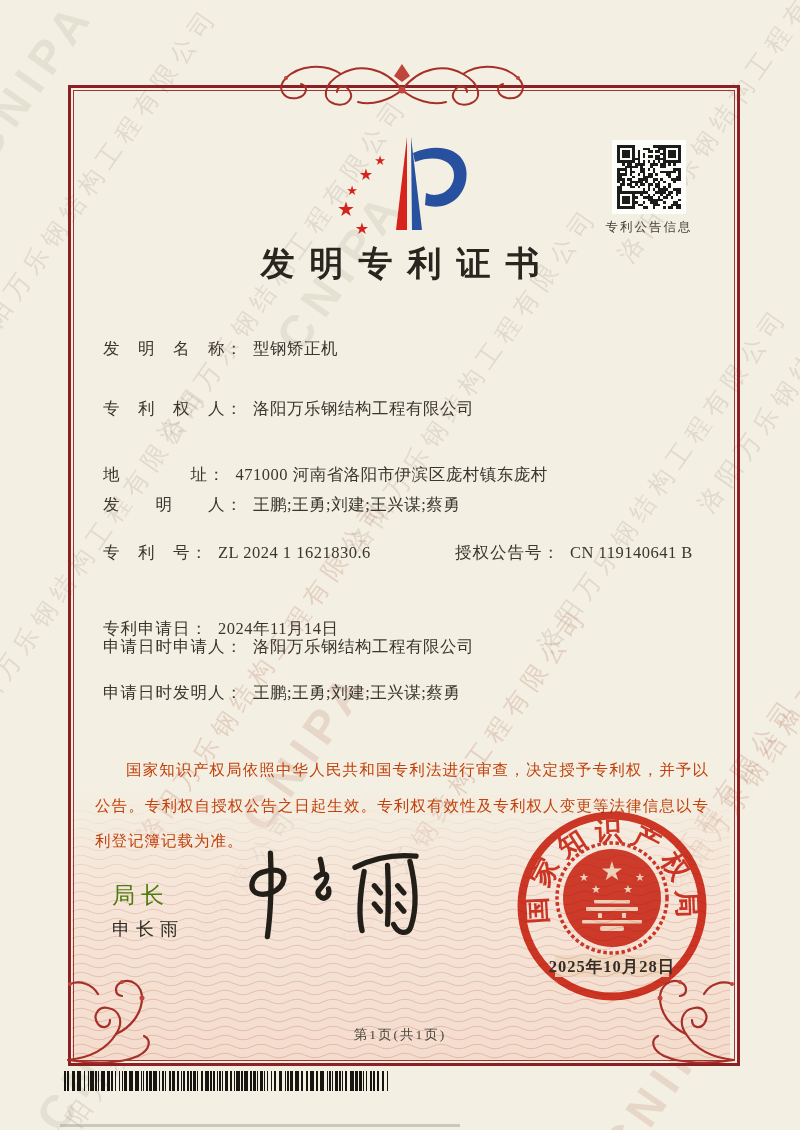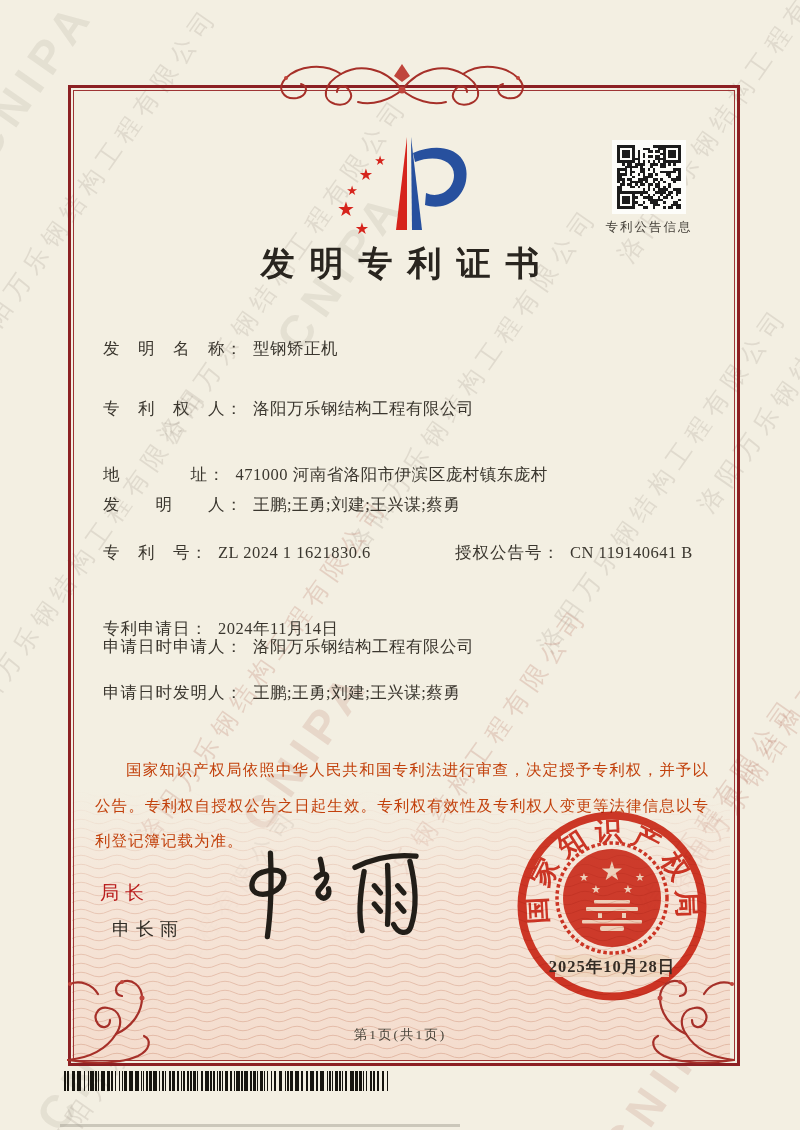--- a/index.html
+++ b/index.html
@@ -27,21 +27,21 @@
   .qr-caption{left:592px;top:219px;width:114px;text-align:center;font-size:12.5px;
               letter-spacing:2px;color:#45413a;}
   .title{left:0;width:800px;top:241px;text-align:center;font-size:34px;font-weight:bold;
          letter-spacing:15px;text-indent:15px;color:#29251f;}
   .row{position:absolute;left:103px;width:604px;z-index:3;font-size:16.5px;}
   .lab{white-space:pre;letter-spacing:1px;}
   .val{margin-left:10px;letter-spacing:.5px;}
   .pair2{position:absolute;left:352px;top:0;white-space:nowrap;}
   .notice{left:95px;top:752px;width:614px;font-size:15.5px;line-height:2.3;
           text-indent:2em;text-align:justify;letter-spacing:1px;color:#c2410c;}
-  .director-title{left:100px;top:880px;font-size:19px;letter-spacing:6px;color:#b91c1c;}
+  .director-title{left:112px;top:880px;font-size:23px;letter-spacing:6px;color:#4d7c0f;}
   .director-name{left:112px;top:917px;font-size:18px;letter-spacing:6px;color:#2f2b24;}
   .sig{left:222px;top:843px;z-index:3;}
   .seal{left:512px;top:806px;z-index:4;mix-blend-mode:multiply;opacity:.95;}
   .seal text{font-weight:bold;}
   .footer{left:0;width:800px;top:1026px;text-align:center;font-size:13.5px;
           letter-spacing:2px;color:#4a463c;}
   .barcode{left:64px;top:1071px;z-index:3;}
   .scan-strip{left:60px;top:1124px;width:400px;height:3px;background:#aaa699;opacity:.55;z-index:3;}
 </style>
 </head>

